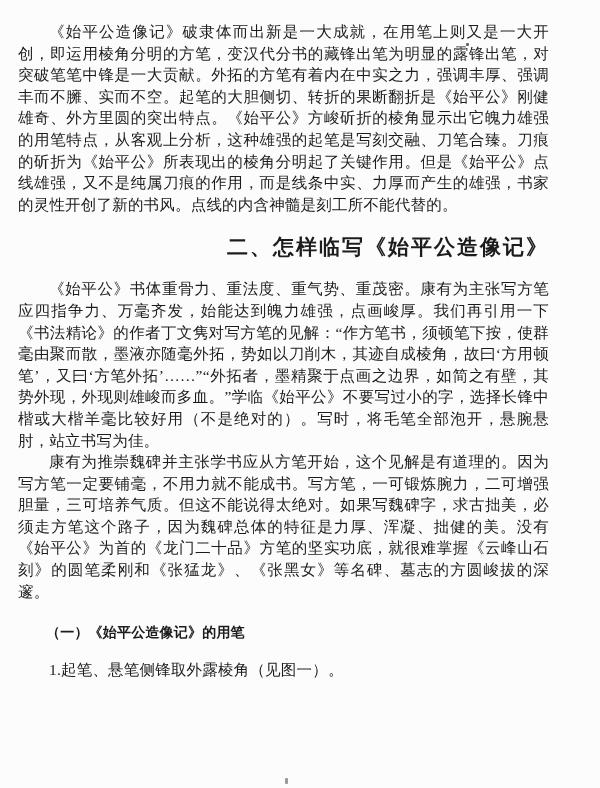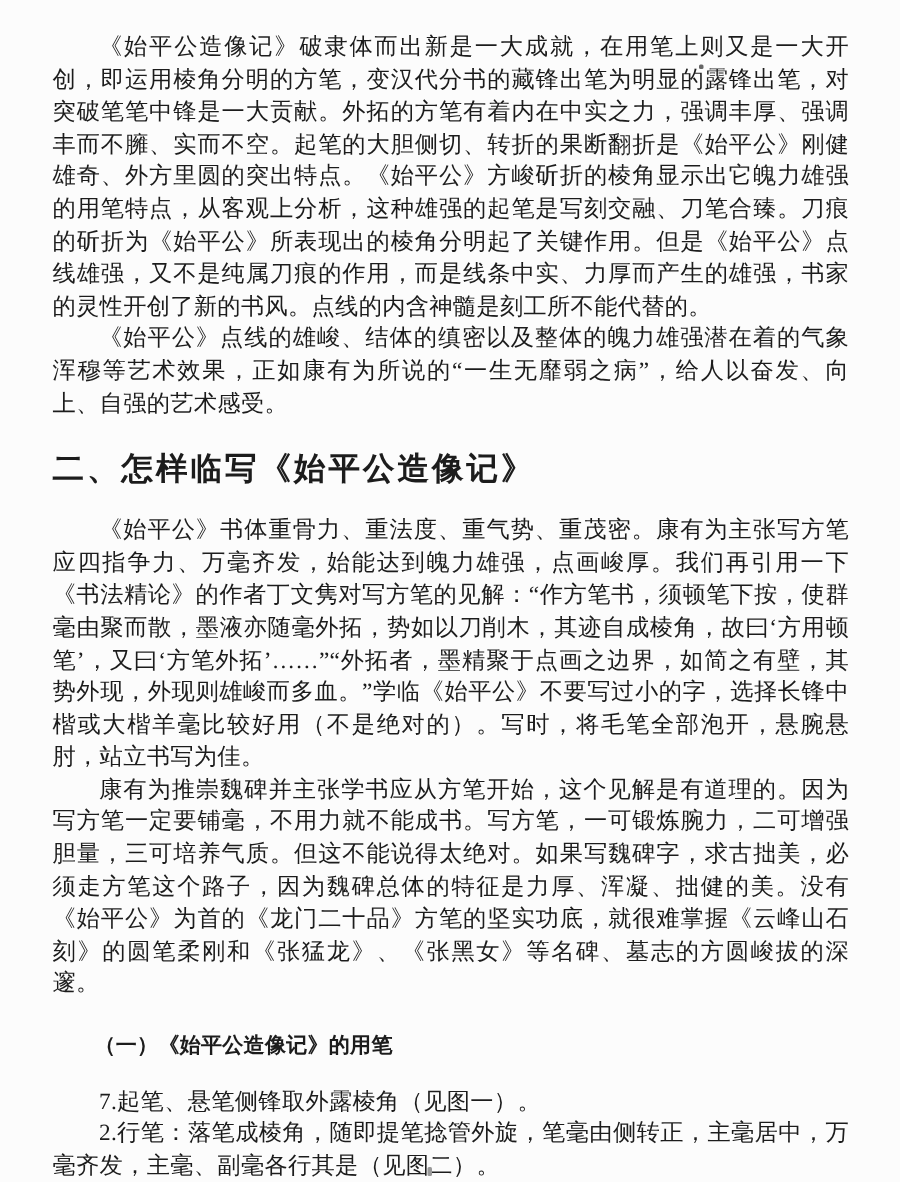--- a/index.html
+++ b/index.html
@@ -11,36 +11,36 @@
     position: relative;
     width: 600px;
     height: 788px;
     background: #fcfcfc;
     overflow: hidden;
     font-family: "Liberation Serif", "DejaVu Serif", serif;
     color: #1c1c1c;
   }
   .content {
     position: absolute;
-    left: 35px;
+    left: 18px;
     top: 21px;
     width: 531px;
     font-size: 15.5px;
     line-height: 21.6px;
     text-align: justify;
     letter-spacing: 0.2px;
   }
   p.para {
     margin: 0;
     text-indent: 2em;
   }
   h1.chapter-heading {
     font-size: 21px;
     font-weight: bold;
-    text-align: left;
+    text-align: right;
     text-indent: 0;
     margin: 18px 0 17px 0;
     letter-spacing: 2px;
     line-height: 28px;
   }
   h2.subsection-heading {
     font-size: 14px;
     font-weight: bold;
     margin: 20px 0 15px 0;
     text-indent: 2em;
@@ -58,33 +58,31 @@
   .speck-2 { left: 285px; top: 778px; width: 3px; height: 6px; background: #999; }
 </style>
 </head>
 <body>
 
 <div class="page">
   <div class="content">
 
     <p class="para">《始平公造像记》破隶体而出新是一大成就，在用笔上则又是一大开创，即运用棱角分明的方笔，变汉代分书的藏锋出笔为明显的露锋出笔，对突破笔笔中锋是一大贡献。外拓的方笔有着内在中实之力，强调丰厚、强调丰而不臃、实而不空。起笔的大胆侧切、转折的果断翻折是《始平公》刚健雄奇、外方里圆的突出特点。《始平公》方峻斫折的棱角显示出它魄力雄强的用笔特点，从客观上分析，这种雄强的起笔是写刻交融、刀笔合臻。刀痕的斫折为《始平公》所表现出的棱角分明起了关键作用。但是《始平公》点线雄强，又不是纯属刀痕的作用，而是线条中实、力厚而产生的雄强，书家的灵性开创了新的书风。点线的内含神髓是刻工所不能代替的。</p>
 
-    <p class="para">《始平公》点线的雄峻、结体的缜密以及整体的魄力雄强潜在着的气象浑穆等艺术效果，正如康有为所说的“一生无靡弱之病”，给人以奋发、向上、自强的艺术感受。</p>
 
     <h1 class="chapter-heading">二、怎样临写《始平公造像记》</h1>
 
     <p class="para">《始平公》书体重骨力、重法度、重气势、重茂密。康有为主张写方笔应四指争力、万毫齐发，始能达到魄力雄强，点画峻厚。我们再引用一下《书法精论》的作者丁文隽对写方笔的见解：“作方笔书，须顿笔下按，使群毫由聚而散，墨液亦随毫外拓，势如以刀削木，其迹自成棱角，故曰‘方用顿笔’，又曰‘方笔外拓’……”“外拓者，墨精聚于点画之边界，如简之有壁，其势外现，外现则雄峻而多血。”学临《始平公》不要写过小的字，选择长锋中楷或大楷羊毫比较好用（不是绝对的）。写时，将毛笔全部泡开，悬腕悬肘，站立书写为佳。</p>
 
     <p class="para">康有为推崇魏碑并主张学书应从方笔开始，这个见解是有道理的。因为写方笔一定要铺毫，不用力就不能成书。写方笔，一可锻炼腕力，二可增强胆量，三可培养气质。但这不能说得太绝对。如果写魏碑字，求古拙美，必须走方笔这个路子，因为魏碑总体的特征是力厚、浑凝、拙健的美。没有《始平公》为首的《龙门二十品》方笔的坚实功底，就很难掌握《云峰山石刻》的圆笔柔刚和《张猛龙》、《张黑女》等名碑、墓志的方圆峻拔的深邃。</p>
 
     <h2 class="subsection-heading">（一）《始平公造像记》的用笔</h2>
 
     <div class="items">
-      <p class="para">7.起笔、悬笔侧锋取外露棱角（见图一）。</p>
-      <p class="para">2.行笔：落笔成棱角，随即提笔捻管外旋，笔毫由侧转正，主毫居中，万毫齐发，主毫、副毫各行其是（见图二）。</p>
+      <p class="para">1.起笔、悬笔侧锋取外露棱角（见图一）。</p>
 
     </div>
 
   </div>
 
   <div class="speck speck-1"></div>
   <div class="speck speck-2"></div>
 </div>
 
 </body></html>

